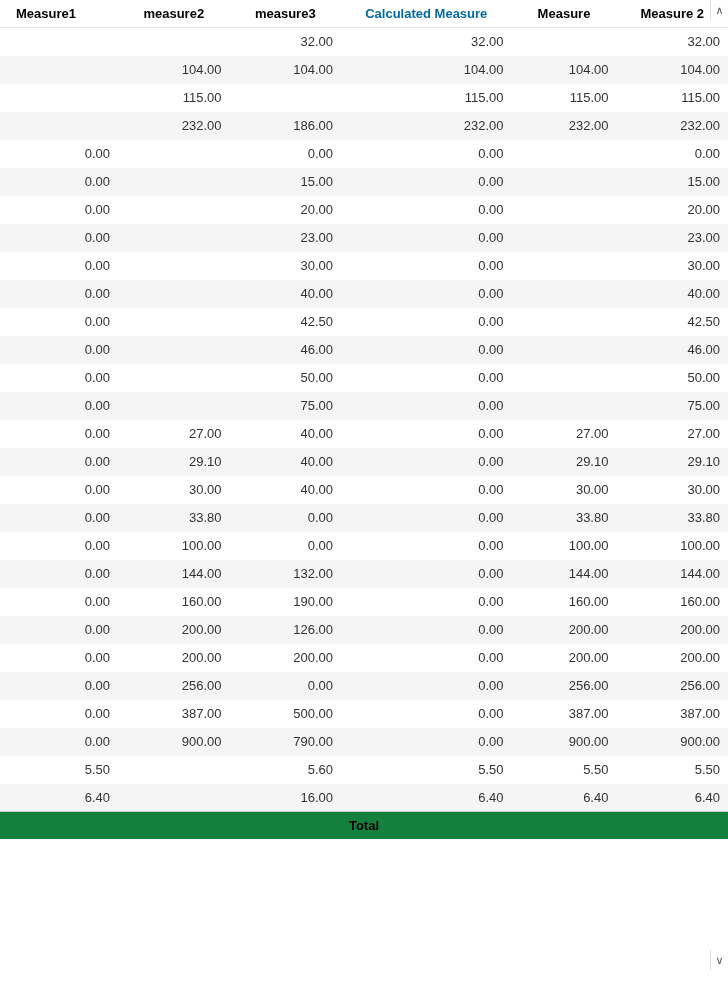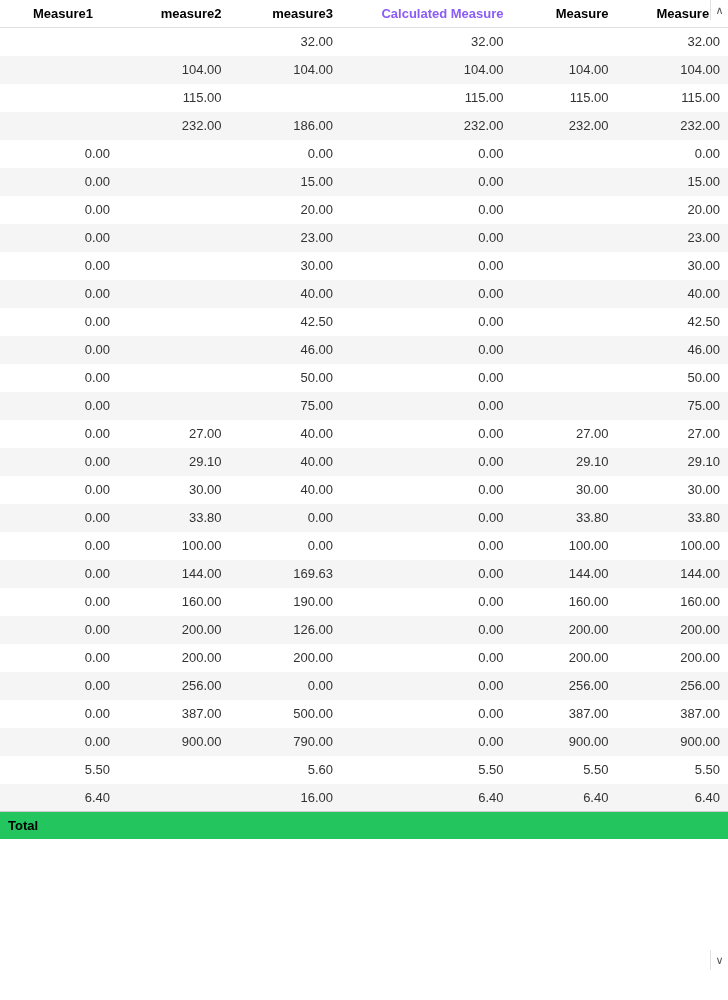--- a/index.html
+++ b/index.html
@@ -29,33 +29,33 @@
       width: 100%;
       border-collapse: collapse;
       table-layout: fixed;
     }
 
     thead th {
       background: #fff;
       font-weight: 600;
       font-size: 13px;
       padding: 6px 8px;
-      text-align: right;
+      text-align: center;
       border-bottom: 1px solid #e0e0e0;
       white-space: nowrap;
       overflow: hidden;
     }
 
     thead th:first-child {
-      text-align: center;
+      text-align: left;
       padding-left: 16px;
     }
 
     thead th.highlighted {
-      color: #8b5cf6;
+      color: #0369a1;
       font-weight: 700;
     }
 
     tbody tr {
       height: 28px;
     }
 
     tbody tr:nth-child(even) {
       background: #f5f5f5;
     }
@@ -70,23 +70,23 @@
       font-size: 13px;
       color: #333;
       white-space: nowrap;
       overflow: hidden;
     }
 
     tfoot tr td {
       font-weight: 700;
       font-size: 13px;
       padding: 6px 8px;
-      text-align: left;
+      text-align: center;
       border-top: 1px solid #ccc;
-      background: #22c55e;
+      background: #15803d;
     }
 
     .scroll-arrow {
       position: absolute;
       right: 0;
       top: 0;
       width: 18px;
       height: 20px;
       display: flex;
       align-items: center;
@@ -294,21 +294,21 @@
           <td>0.00</td>
           <td>100.00</td>
           <td>0.00</td>
           <td>0.00</td>
           <td>100.00</td>
           <td>100.00</td>
         </tr>
         <tr>
           <td>0.00</td>
           <td>144.00</td>
-          <td>169.63</td>
+          <td>132.00</td>
           <td>0.00</td>
           <td>144.00</td>
           <td>144.00</td>
         </tr>
         <tr>
           <td>0.00</td>
           <td>160.00</td>
           <td>190.00</td>
           <td>0.00</td>
           <td>160.00</td>

